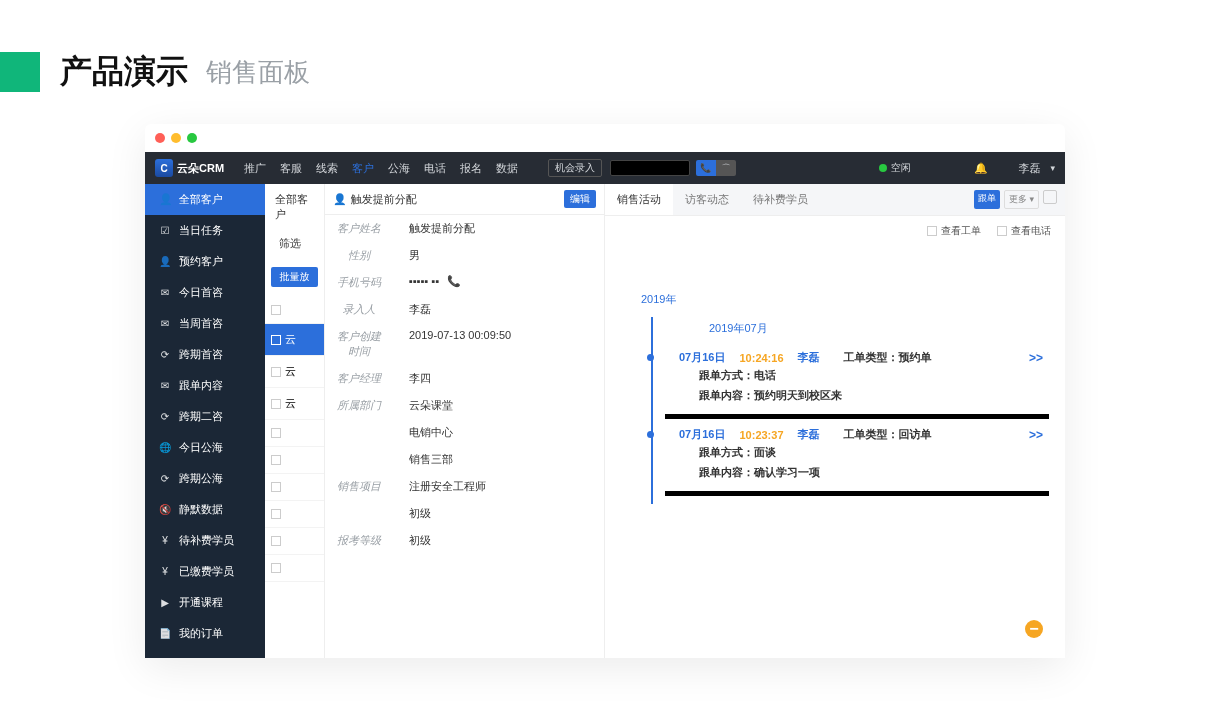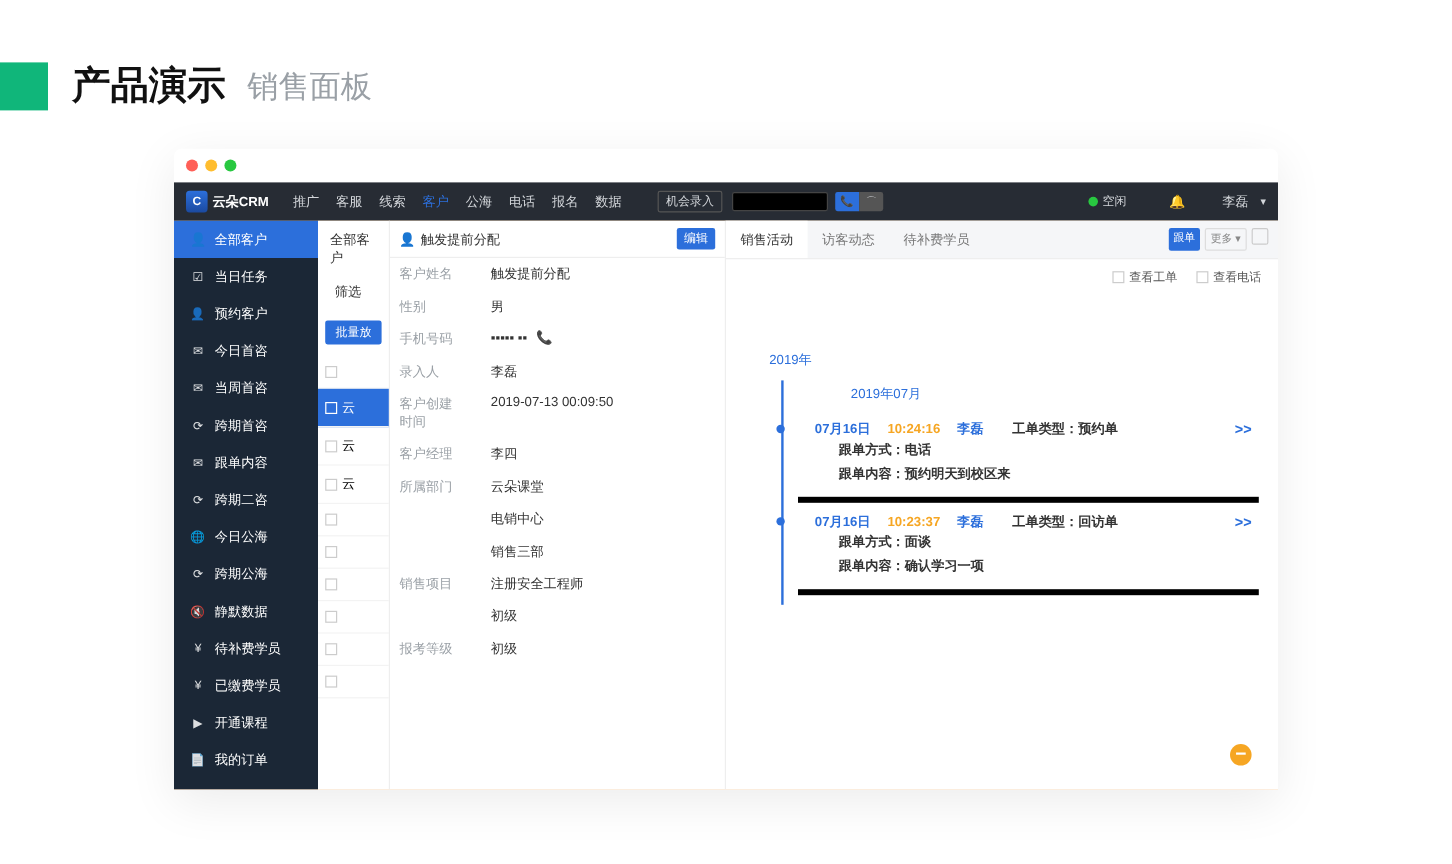--- a/index.html
+++ b/index.html
@@ -28,26 +28,26 @@
     .logo-text { color:#fff; font-weight:600; font-size:11px; }
     .topnav-items { display: flex; gap: 14px; margin-left: 10px; }
     .topnav-item { color:#d3d6da; cursor: pointer; }
     .topnav-item.active { color:#2c6fdb; }
     .topnav-btn { border:1px solid #555; border-radius:2px; padding:1px 6px; font-size:10px; margin-left:30px; }
     .topnav-search { margin-left:8px; width:80px; height:16px; background:#000; border:1px solid #444; border-radius:2px; }
     .topnav-phone { margin-left:6px; width:20px; height:16px; background:#2c6fdb; border-radius:2px 0 0 2px; display:flex;align-items:center;justify-content:center; }
     .topnav-phone2 { width:20px; height:16px; background:#555; border-radius:0 2px 2px 0; display:flex;align-items:center;justify-content:center; }
     .topnav-spacer { flex:1; }
     .status-dot { width:8px;height:8px;border-radius:50%;background:#28c840;margin-right:4px; }
-    .status-text { font-size:10px; margin-right:36px; }
+    .status-text { font-size:10px; margin-right:64px; }
     .bell-icon { color:#d3d6da; margin-right:30px; }
     .user-name { margin-right:10px; }
 
     
-    .app-body { display: flex; height: 474px; background: #fdba74; }
+    .app-body { display: flex; height: 474px; background: #ec4899; }
 
     
     .sidebar { width: 120px; background: #1b2736; flex-shrink:0; }
     .side-head { background:#2c6fdb; color:#fff; font-size:11px; padding:8px 14px; display:flex; align-items:center; gap:6px; }
     .side-item { color:#fff; font-size:11px; padding:8px 14px; display:flex; align-items:center; gap:8px; cursor:pointer; }
     .side-icon { width:12px; opacity:.85; font-size:10px; text-align:center; }
 
     
     .listcol { width: 60px; background:#fff; border-right:1px solid #eee; flex-shrink:0; font-size:11px; }
     .listcol-head { padding:8px 6px 4px 10px; font-weight:500; color:#333; }
@@ -57,21 +57,21 @@
     .listcol-row.sel { background:#2c6fdb; color:#fff; }
     .listcol-chk { width:10px;height:10px;border:1px solid #ccc; }
     .listcol-row.sel .listcol-chk { border-color:#fff; }
 
     
     .detail { width: 280px; background:#fff; border-right:1px solid #eee; flex-shrink:0; font-size:11px; }
     .detail-head { padding:6px 8px; display:flex; align-items:center; border-bottom:1px solid #eee; }
     .detail-head-title { display:flex;align-items:center;gap:4px;color:#333;font-weight:500; }
     .edit-btn { margin-left:auto; background:#2c6fdb;color:#fff;font-size:10px;padding:2px 6px;border-radius:2px; }
     .drow { display:flex; padding:6px 8px; }
-    .dlabel { width:76px; text-align:left; color:#9aa0a6; padding-right:24px; }
+    .dlabel { width:76px; text-align:center; color:#9aa0a6; padding-right:24px;font-style:italic; }
     .dval { flex:1; color:#333; }
     .phone-icon { color:#28c840; margin-left:8px; }
 
     
     .activity { flex:1; background:#fff; font-size:11px; }
     .act-tabs { display:flex; align-items:center; border-bottom:1px solid #eee; background:#f5f6f8; }
     .act-tab { padding:8px 12px; color:#777; cursor:pointer; }
     .act-tab.active { background:#fff; color:#333; }
     .act-toolbar { margin-left:auto; display:flex; gap:4px; padding-right:8px; }
     .badge-track { background:#2c6fdb;color:#fff;font-size:9px;padding:2px 4px;border-radius:2px; }

